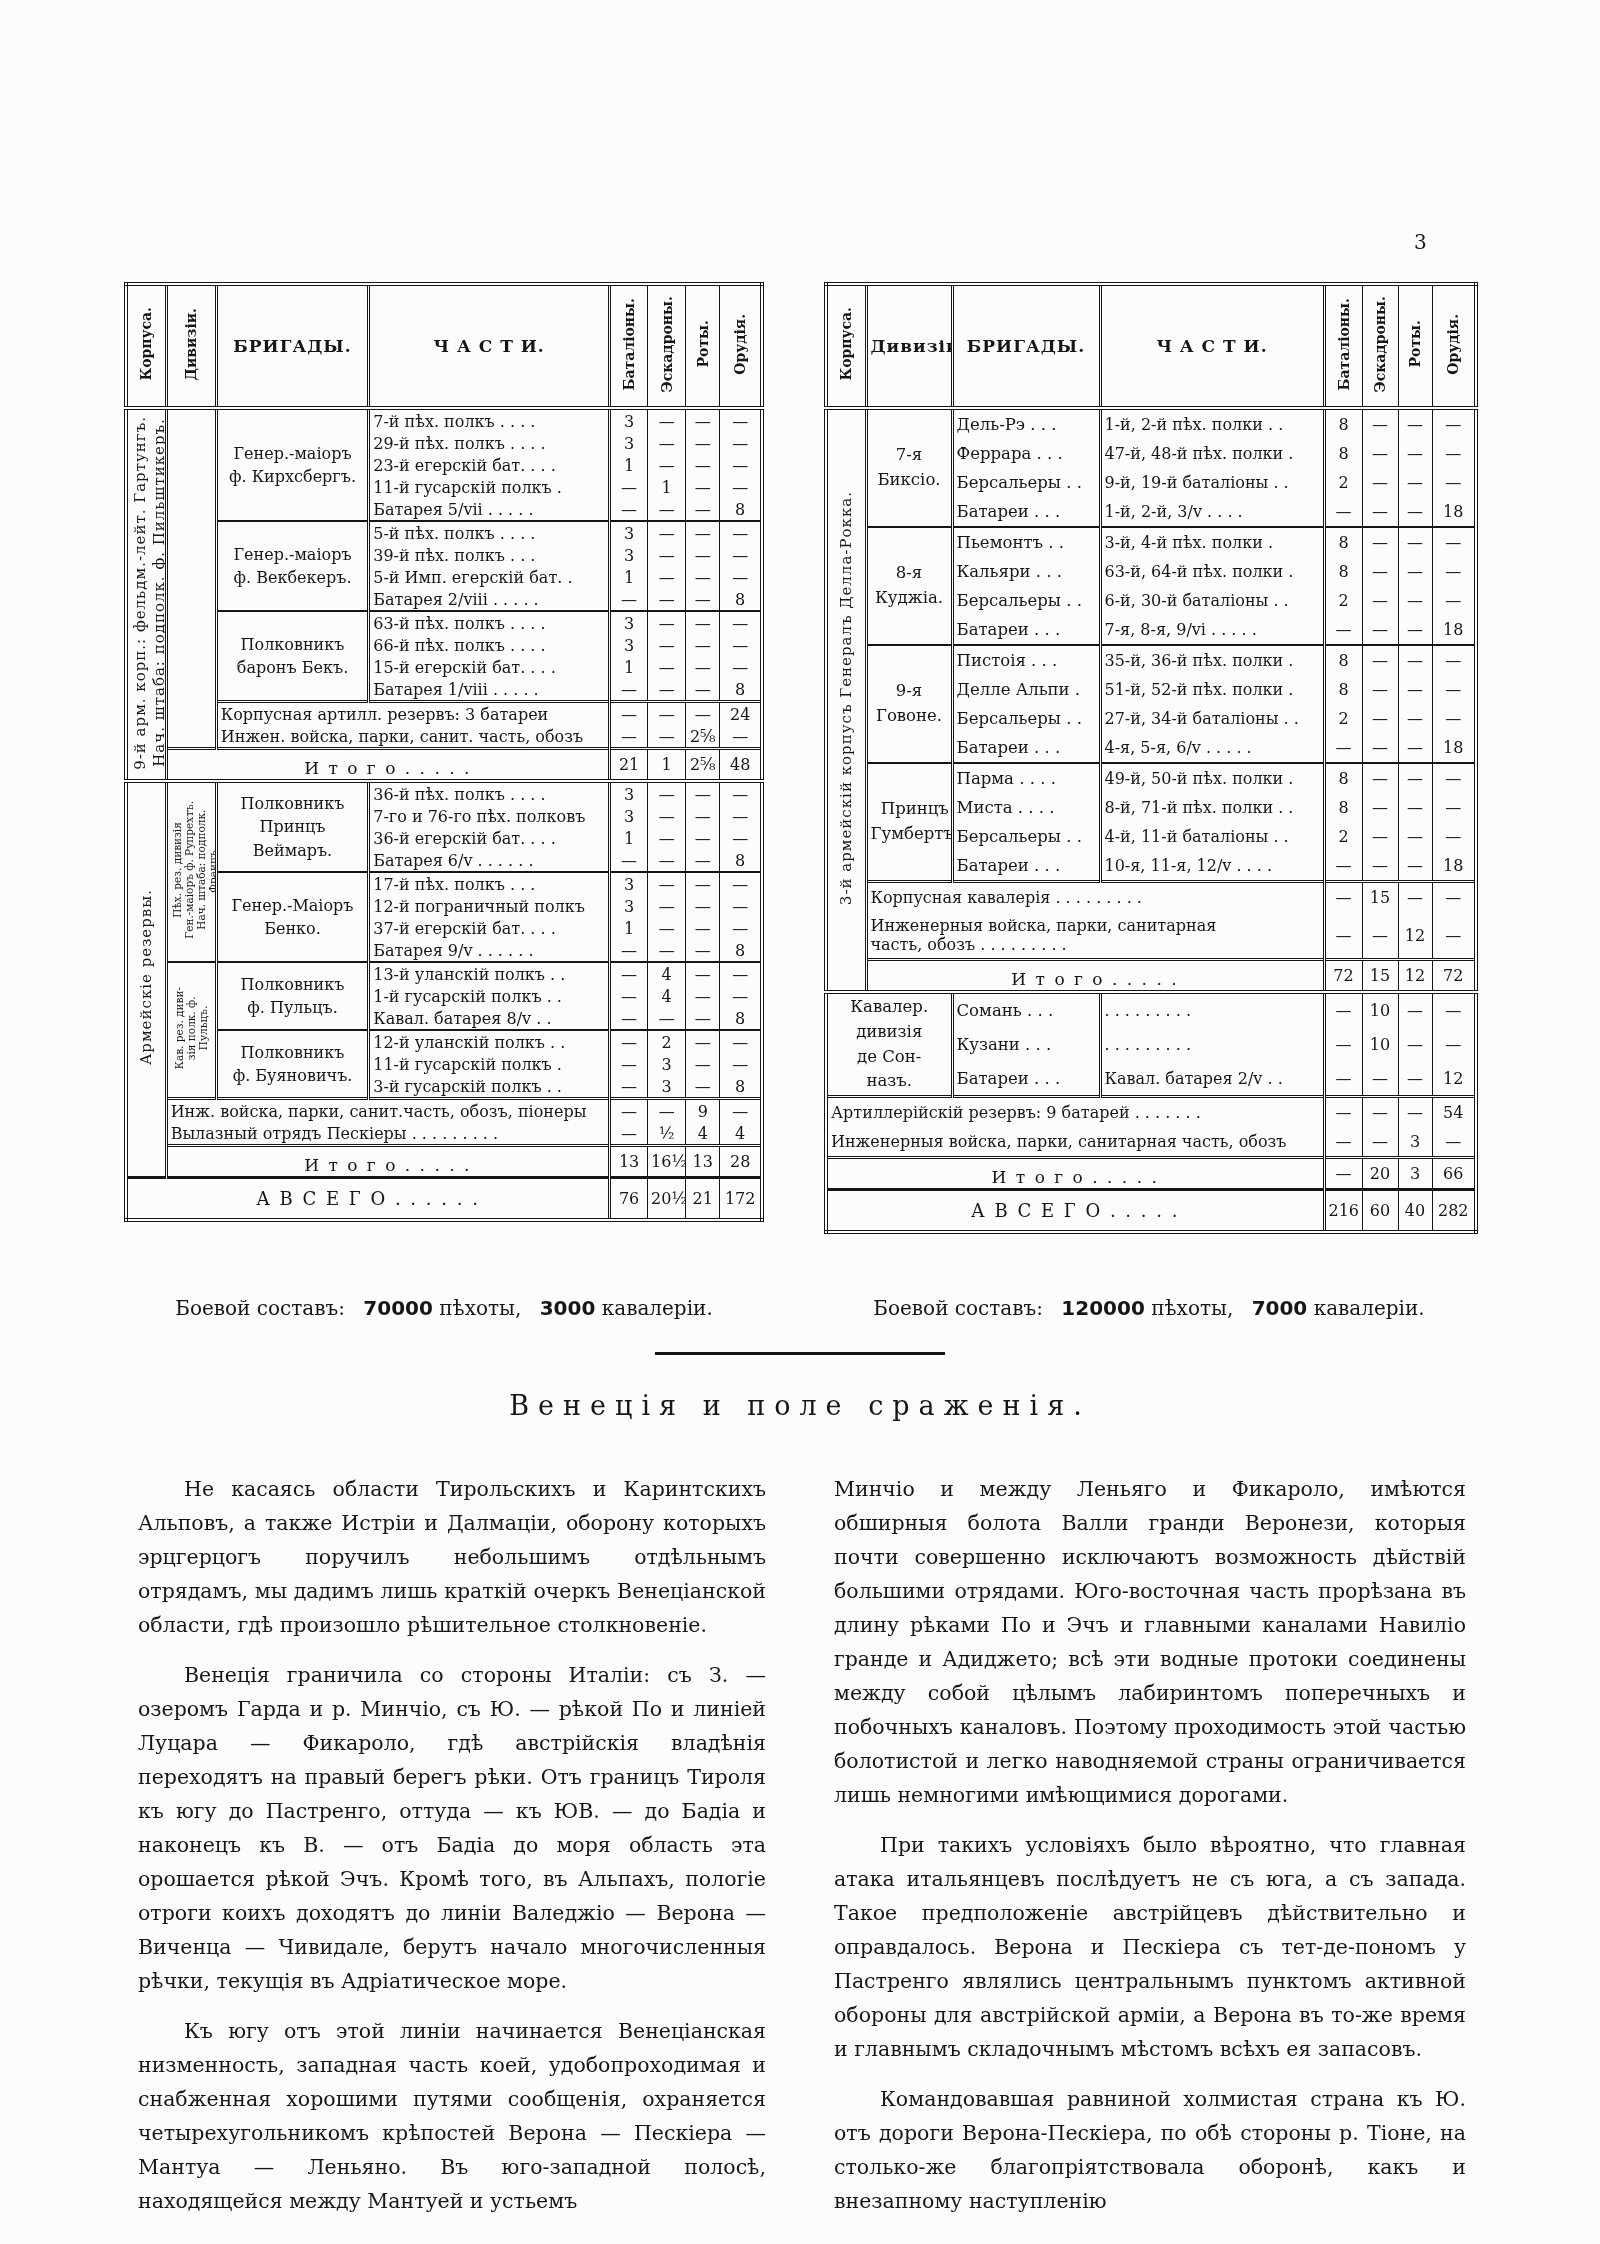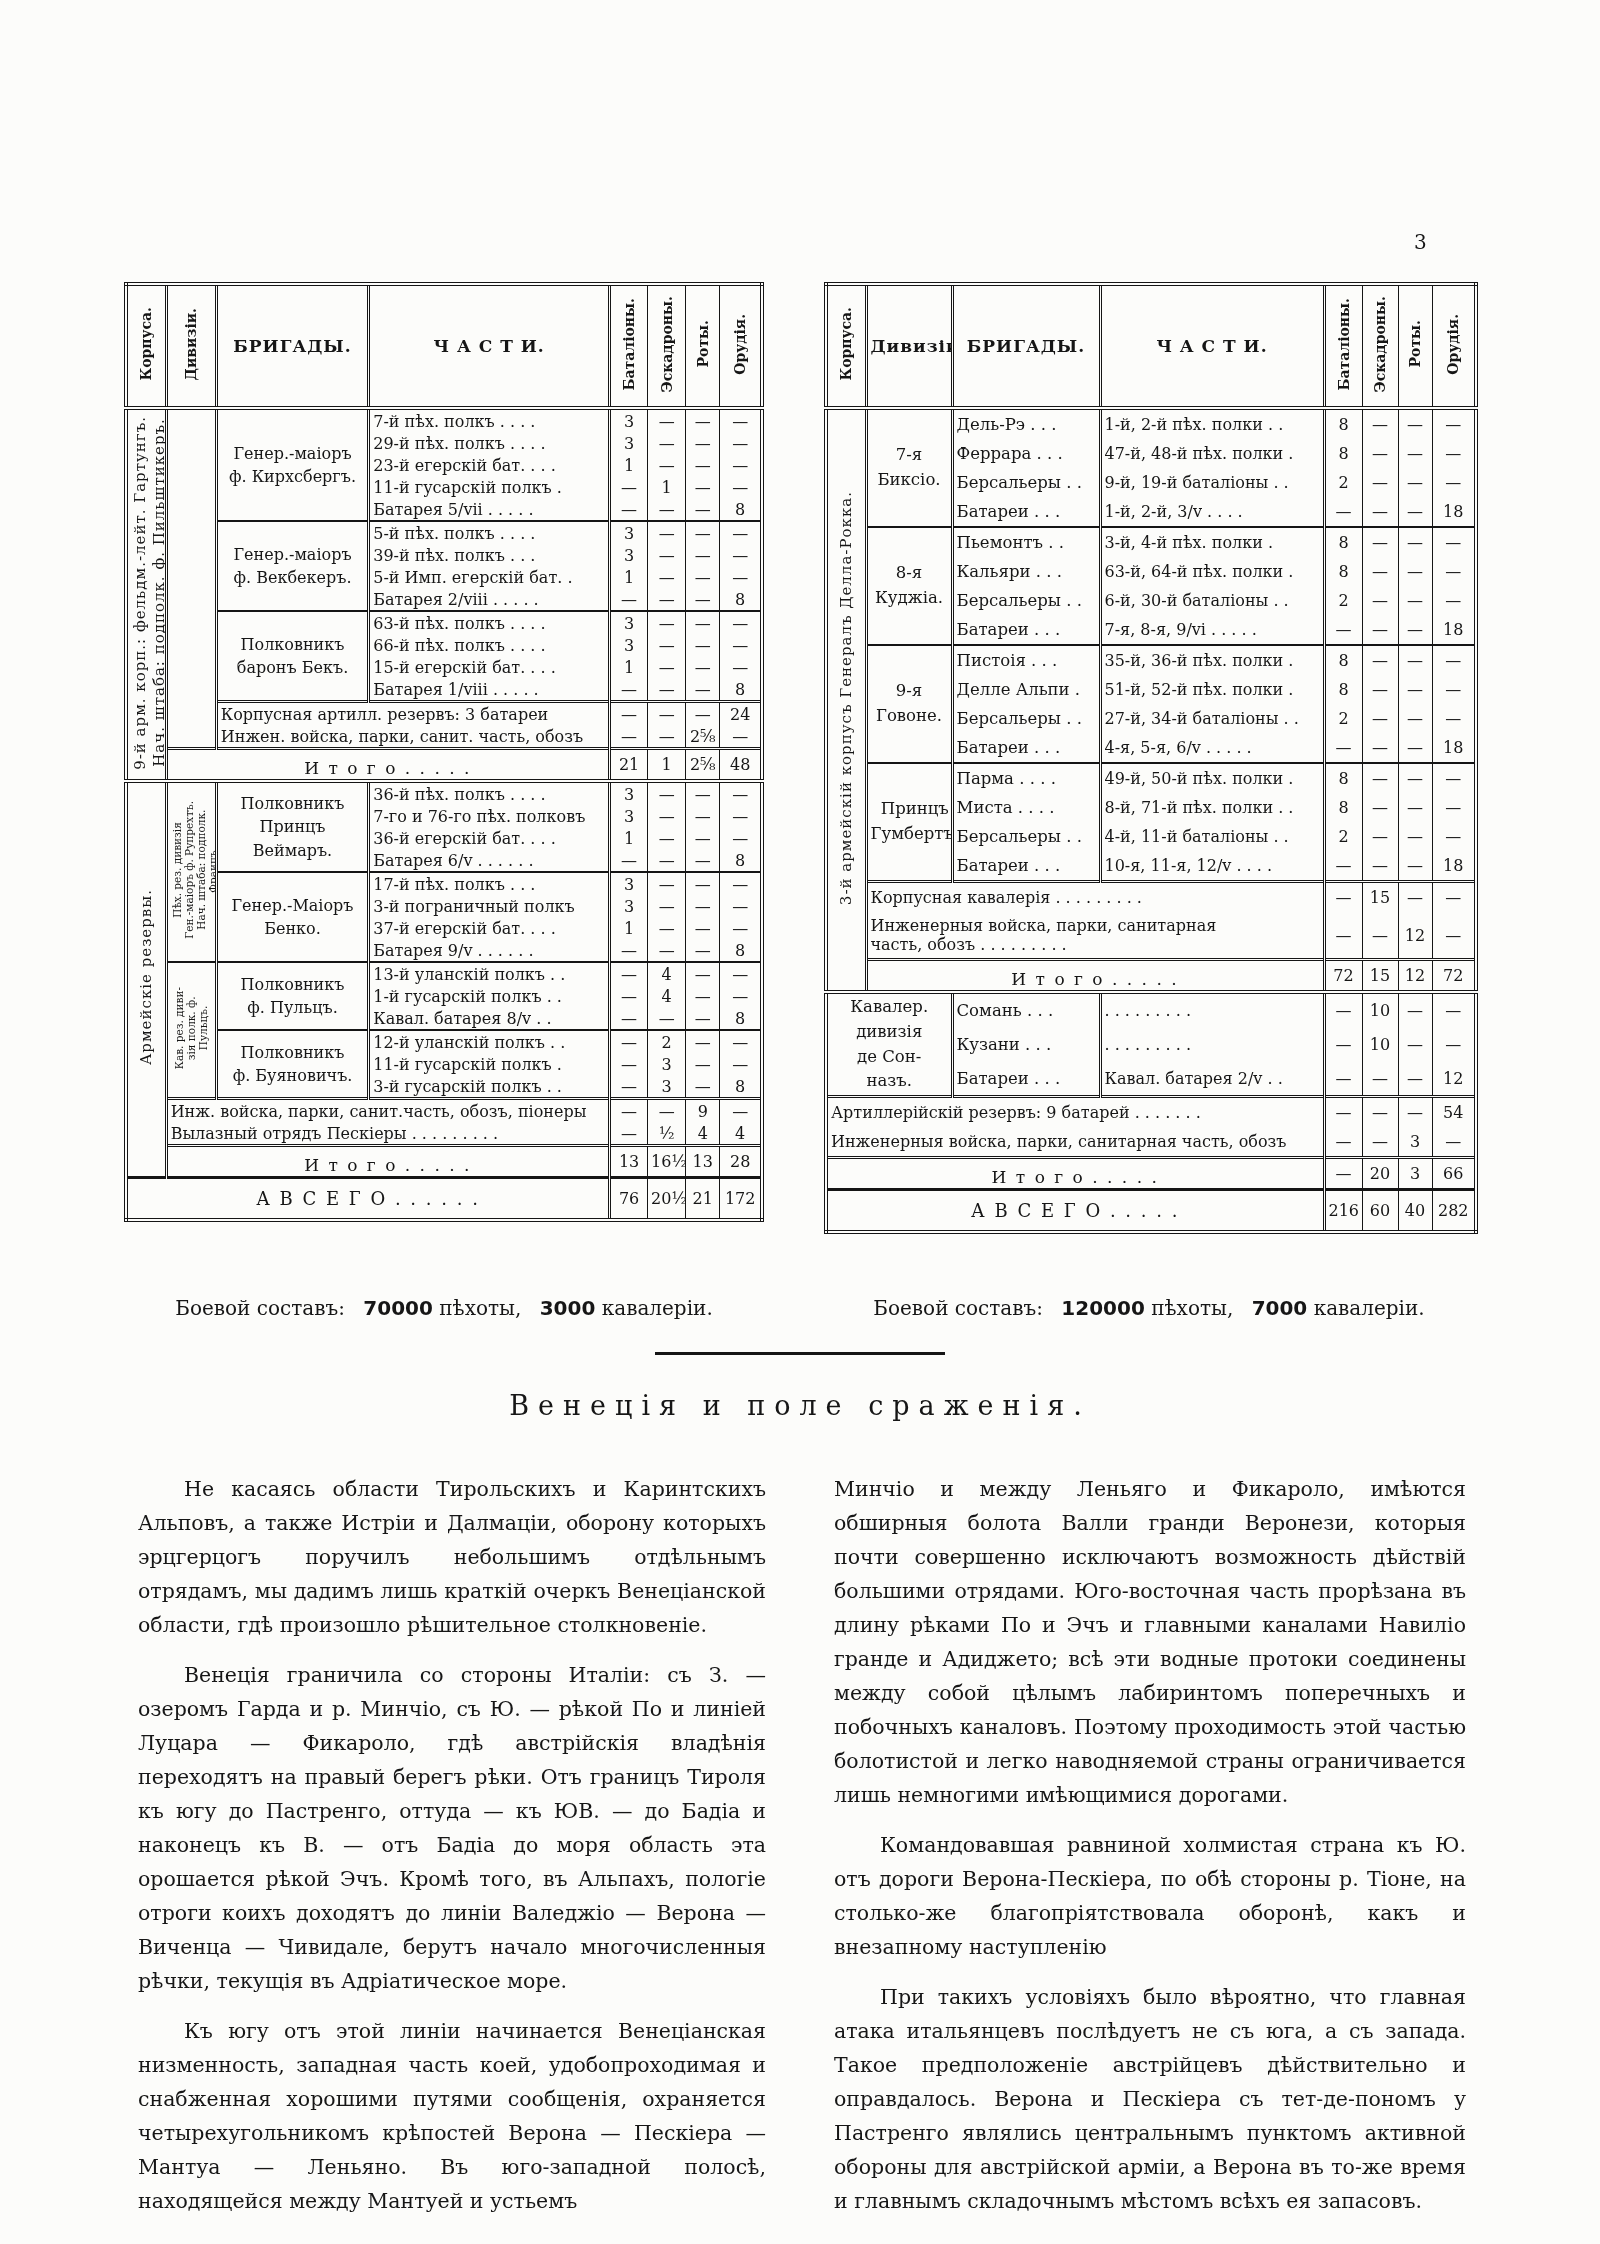--- a/index.html
+++ b/index.html
@@ -249,21 +249,21 @@
           <tr class="g-start">
             <td class="cell brig-cell c-brig" rowspan="4">Генер.-Маіоръ
 Бенко.</td>
             <td class="cell part-cell c-part">17-й пѣх. полкъ   .  .  .</td>
             <td class="cell val-cell c-val1">3</td>
             <td class="cell val-cell c-val">—</td>
             <td class="cell val-cell c-val">—</td>
             <td class="cell val-cell c-val">—</td>
           </tr>
           <tr>
-            <td class="cell part-cell c-part">3-й пограничный полкъ</td>
+            <td class="cell part-cell c-part">12-й пограничный полкъ</td>
             <td class="cell val-cell c-val1">3</td>
             <td class="cell val-cell c-val">—</td>
             <td class="cell val-cell c-val">—</td>
             <td class="cell val-cell c-val">—</td>
           </tr>
           <tr>
             <td class="cell part-cell c-part">37-й егерскій бат. .  .  .</td>
             <td class="cell val-cell c-val1">1</td>
             <td class="cell val-cell c-val">—</td>
             <td class="cell val-cell c-val">—</td>
@@ -609,16 +609,16 @@
 
   <h1 class="heading">Венеція и поле сраженія.</h1>
 
   <div id="colL" class="txtcol">
       <p class="para">Не касаясь области Тирольскихъ и Каринтскихъ Альповъ, а также Истріи и Далмаціи, оборону которыхъ эрцгерцогъ поручилъ небольшимъ отдѣльнымъ отрядамъ, мы дадимъ лишь краткій очеркъ Венеціанской области, гдѣ произошло рѣшительное столкновеніе.</p>
       <p class="para">Венеція граничила со стороны Италіи: съ З. — озеромъ Гарда и р. Минчіо, съ Ю. — рѣкой По и линіей Луцара — Фикароло, гдѣ австрійскія владѣнія переходятъ на правый берегъ рѣки. Отъ границъ Тироля къ югу до Пастренго, оттуда — къ ЮВ. — до Бадіа и наконецъ къ В. — отъ Бадіа до моря область эта орошается рѣкой Эчъ. Кромѣ того, въ Альпахъ, пологіе отроги коихъ доходятъ до линіи Валеджіо — Верона — Виченца — Чивидале, берутъ начало многочисленныя рѣчки, текущія въ Адріатическое море.</p>
       <p class="para">Къ югу отъ этой линіи начинается Венеціанская низменность, западная часть коей, удобопроходимая и снабженная хорошими путями сообщенія, охраняется четырехугольникомъ крѣпостей Верона — Пескіера — Мантуа — Леньяно. Въ юго-западной полосѣ, находящейся между Мантуей и устьемъ</p>
     </div>
   <div id="colR" class="txtcol">
       <p class="para noindent">Минчіо и между Леньяго и Фикароло, имѣются обширныя болота Валли гранди Веронези, которыя почти совершенно исключаютъ возможность дѣйствій большими отрядами. Юго-восточная часть прорѣзана въ длину рѣками По и Эчъ и главными каналами Навиліо гранде и Адиджето; всѣ эти водные протоки соединены между собой цѣлымъ лабиринтомъ поперечныхъ и побочныхъ каналовъ. Поэтому проходимость этой частью болотистой и легко наводняемой страны ограничивается лишь немногими имѣющимися дорогами.</p>
+      <p class="para">При такихъ условіяхъ было вѣроятно, что главная атака итальянцевъ послѣдуетъ не съ юга, а съ запада. Такое предположеніе австрійцевъ дѣйствительно и оправдалось. Верона и Пескіера съ тет-де-пономъ у Пастренго являлись центральнымъ пунктомъ активной обороны для австрійской арміи, а Верона въ то-же время и главнымъ складочнымъ мѣстомъ всѣхъ ея запасовъ.</p>
       <p class="para">Командовавшая равниной холмистая страна къ Ю. отъ дороги Верона-Пескіера, по обѣ стороны р. Тіоне, на столько-же благопріятствовала оборонѣ, какъ и внезапному наступленію</p>
-      <p class="para">При такихъ условіяхъ было вѣроятно, что главная атака итальянцевъ послѣдуетъ не съ юга, а съ запада. Такое предположеніе австрійцевъ дѣйствительно и оправдалось. Верона и Пескіера съ тет-де-пономъ у Пастренго являлись центральнымъ пунктомъ активной обороны для австрійской арміи, а Верона въ то-же время и главнымъ складочнымъ мѣстомъ всѣхъ ея запасовъ.</p>
     </div>
 </div>
 
 </body></html>

